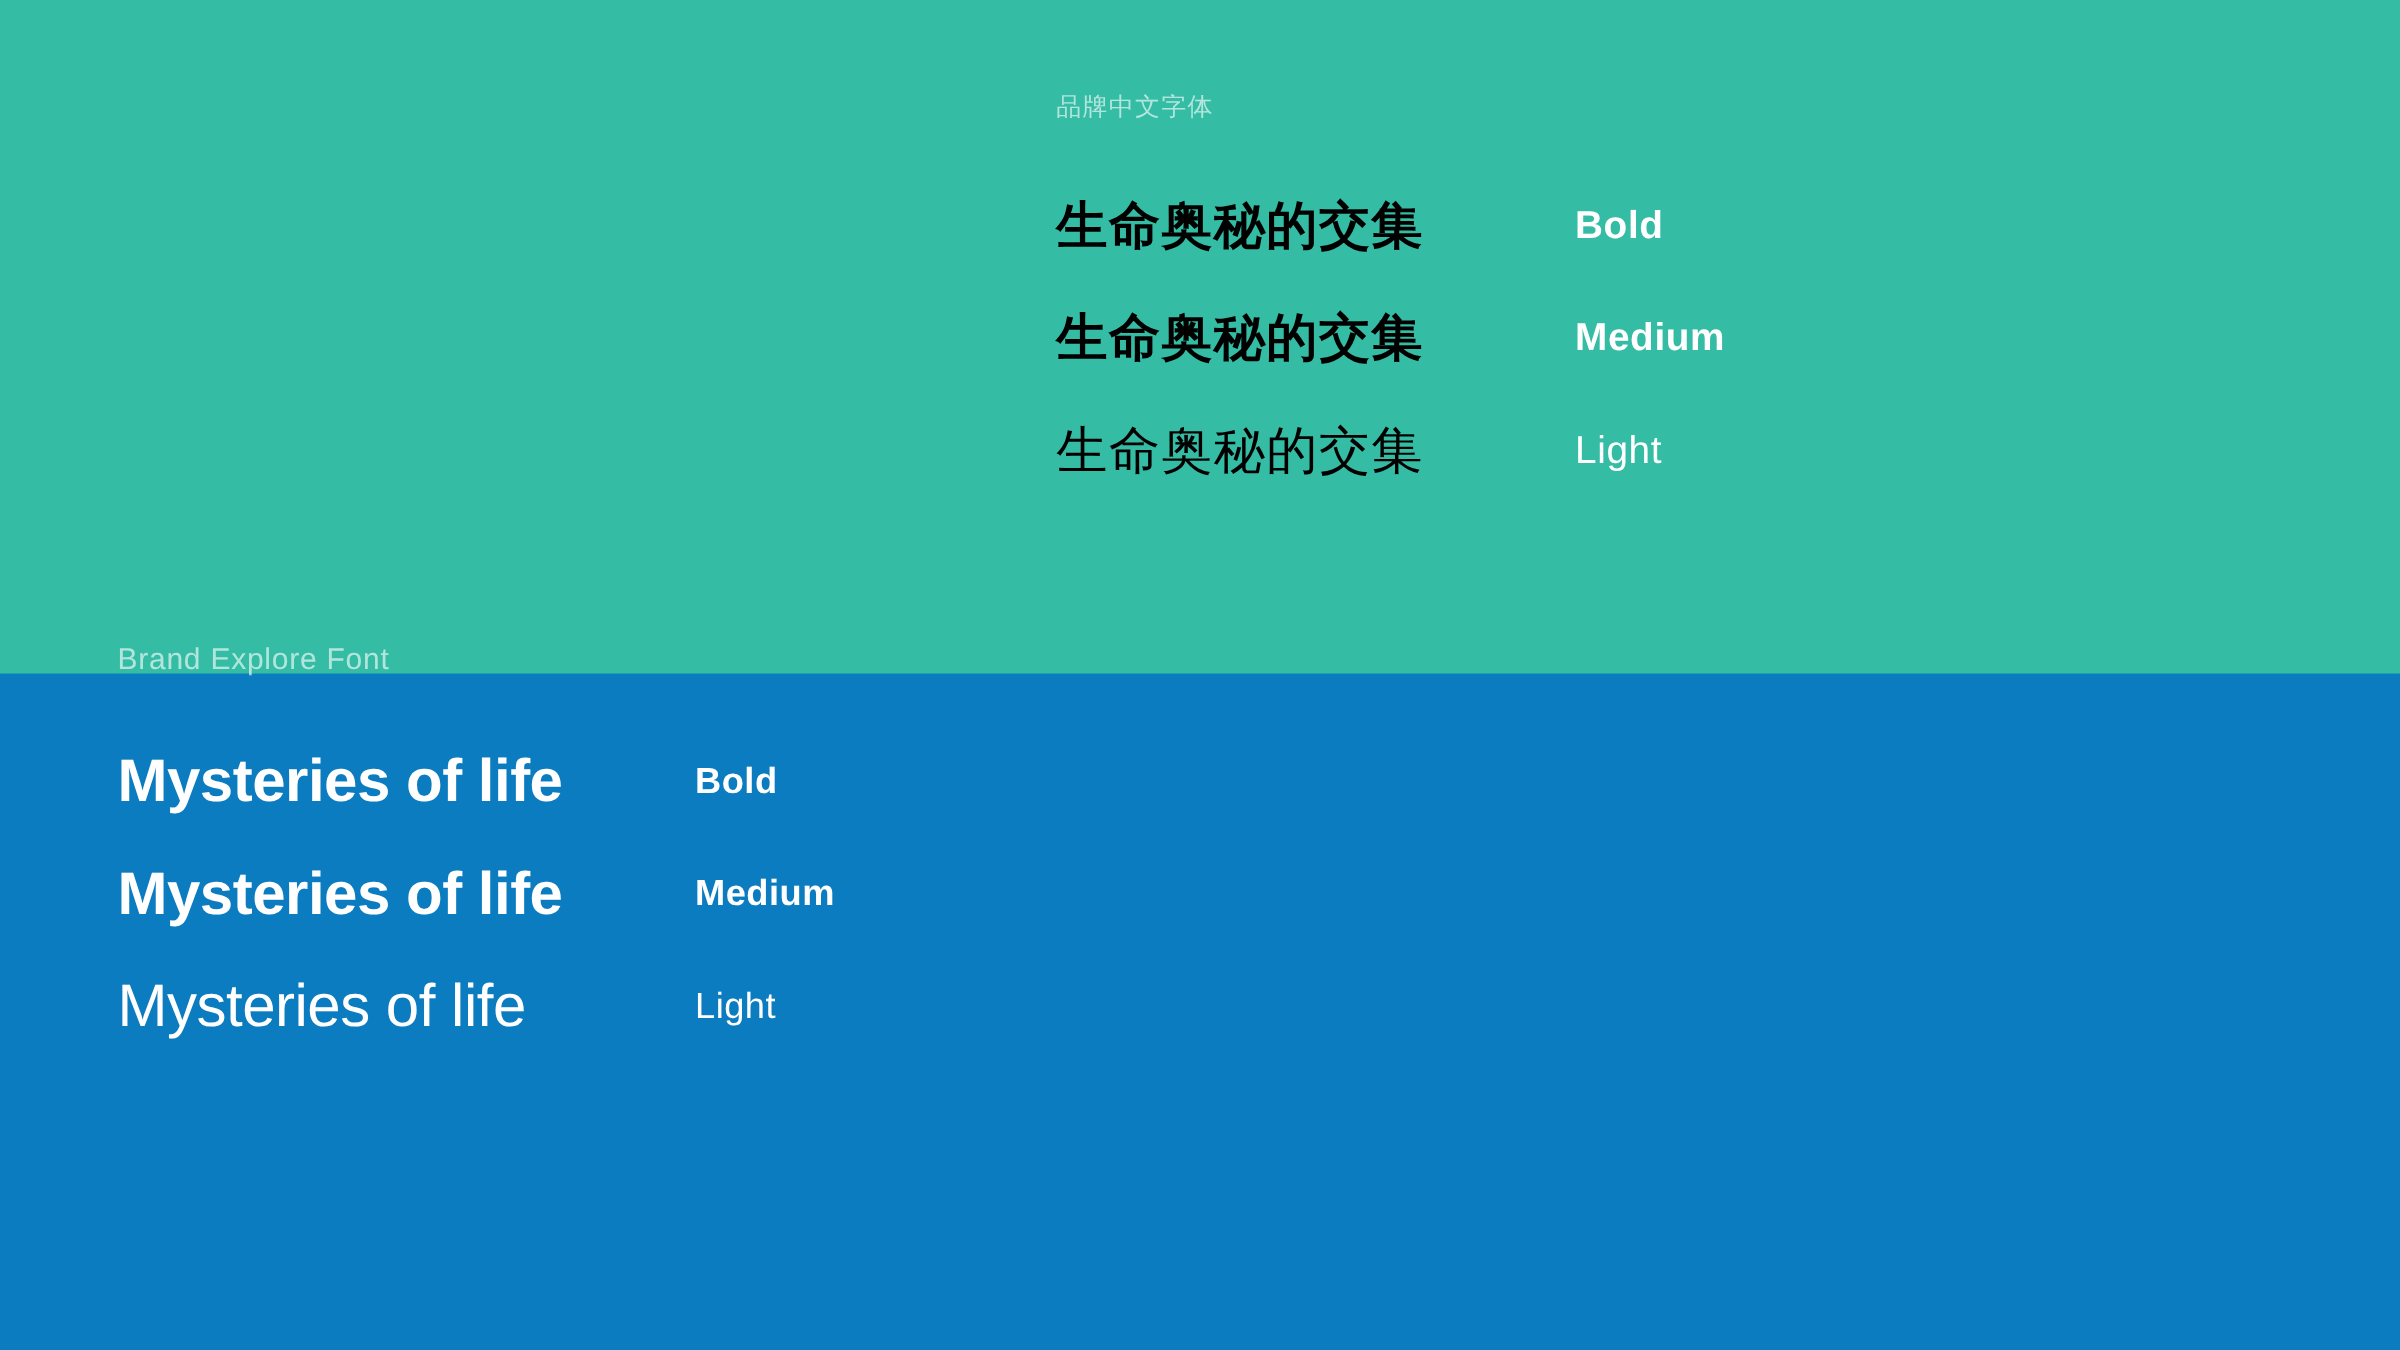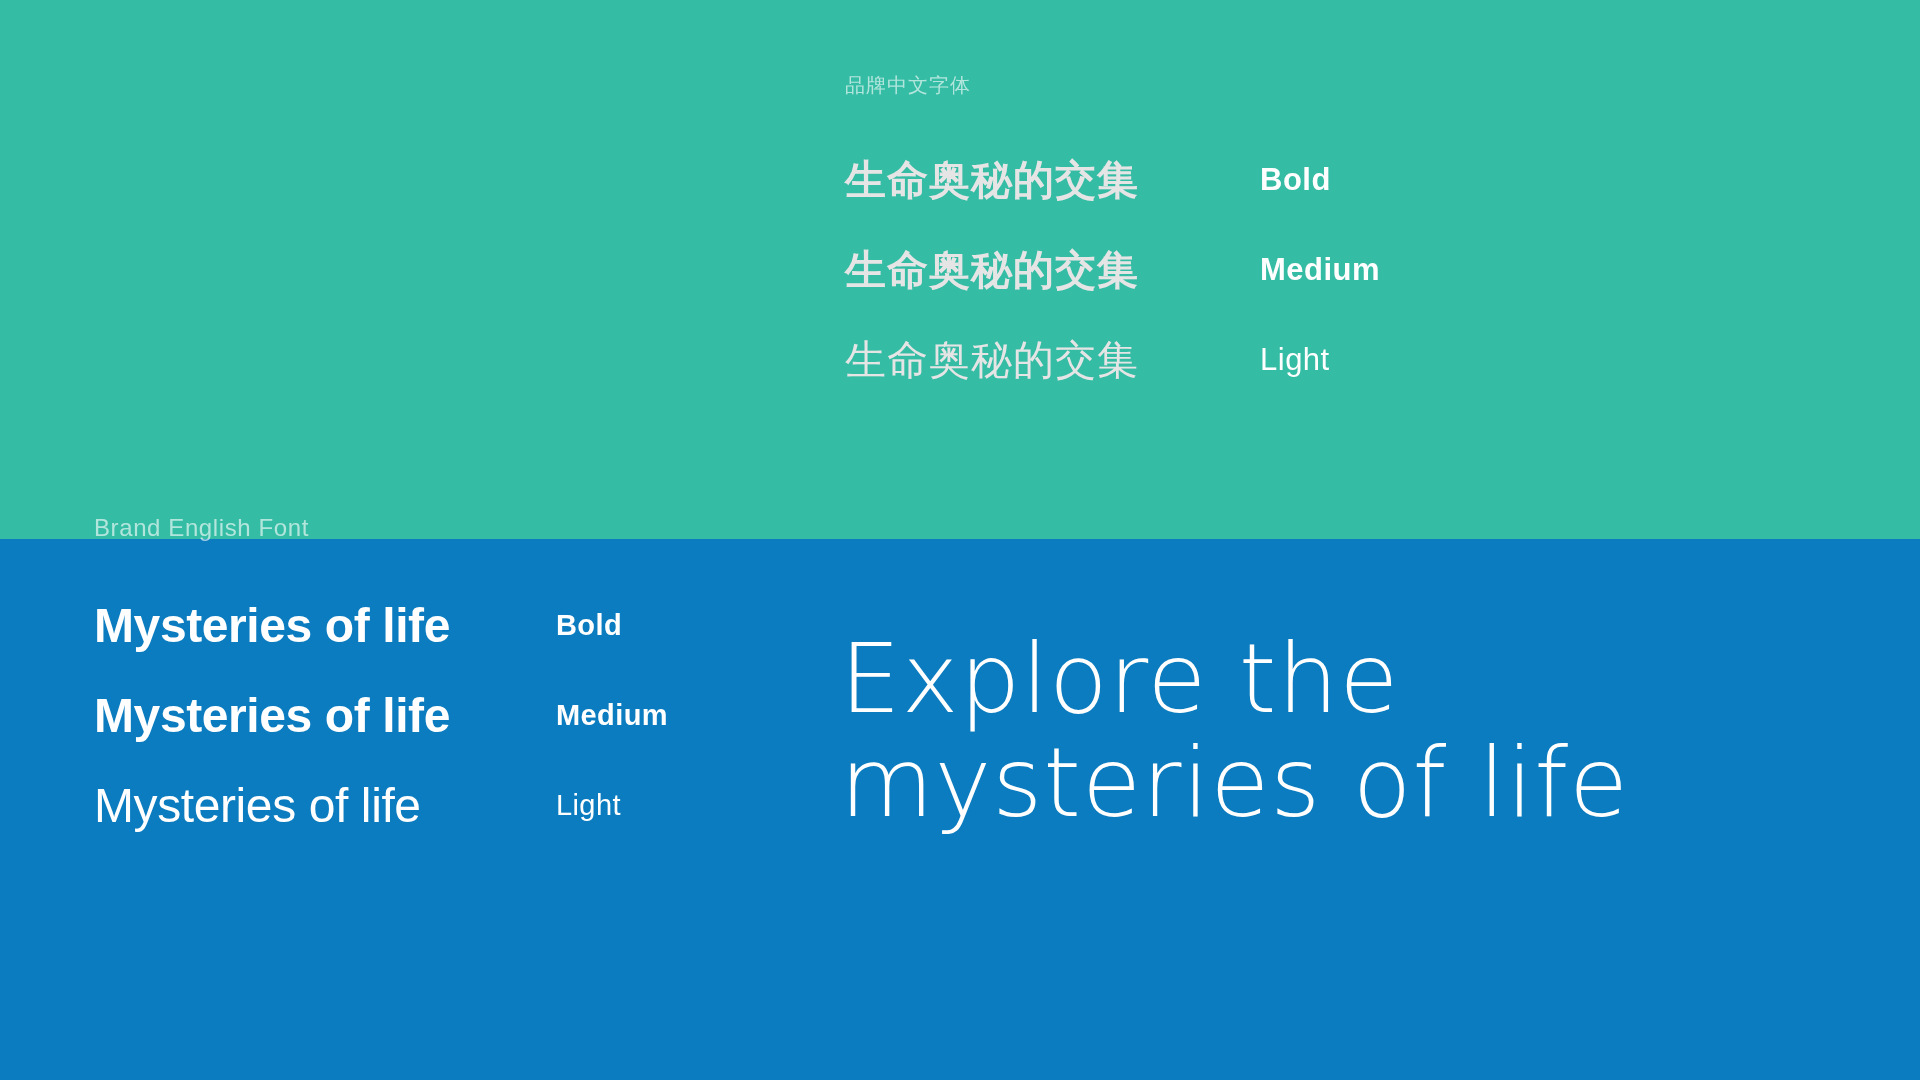--- a/index.html
+++ b/index.html
@@ -60,21 +60,21 @@
     left:845px; top:135px;
     width:700px;
   }
   .cn-row {
     position:relative;
     height:90px;
     display:flex;
     align-items:center;
   }
   .cn-sample {
-    color:#e5e5e5;
+    color:#000000;
     font-family:"DejaVu Sans", sans-serif;
     font-size:41px;
     letter-spacing:1px;
     white-space:nowrap;
     width:415px;
   }
   .cn-sample.w-bold   { font-weight:700; }
   .cn-sample.w-medium { font-weight:600; }
   .cn-sample.w-light  { font-weight:300; }
 
@@ -162,37 +162,35 @@
 
     <div class="cn-row">
       <span class="cn-sample w-light">生命奥秘的交集</span>
       <span class="cn-weight w-light">Light</span>
     </div>
 
   </div>
 
   <div class="band band-blue"></div>
 
-  <div class="sect-label label-en">Brand English Font</div>
+  <div class="sect-label label-en">Brand Explore Font</div>
 
   <div class="en-specimens">
 
     <div class="en-row">
       <span class="en-sample w-bold">Mysteries of life</span>
       <span class="en-weight w-bold">Bold</span>
     </div>
 
     <div class="en-row">
       <span class="en-sample w-medium">Mysteries of life</span>
       <span class="en-weight w-medium">Medium</span>
     </div>
 
     <div class="en-row">
       <span class="en-sample w-light">Mysteries of life</span>
       <span class="en-weight w-light">Light</span>
     </div>
 
   </div>
 
-  <div class="display">Explore the
-mysteries of life</div>
 
 </div>
 
 </body></html>

